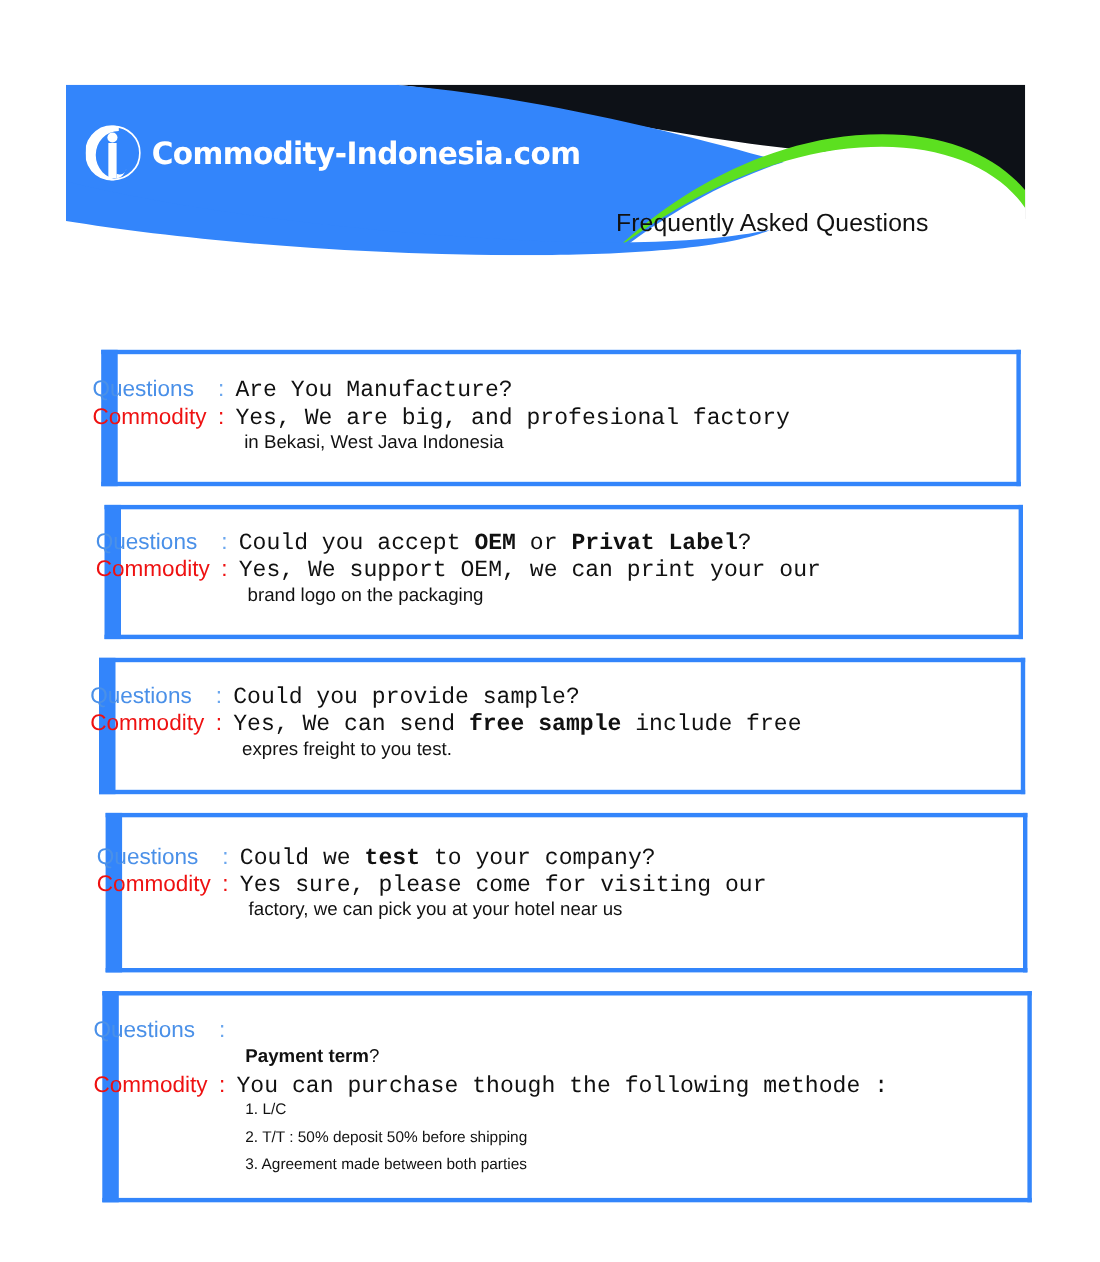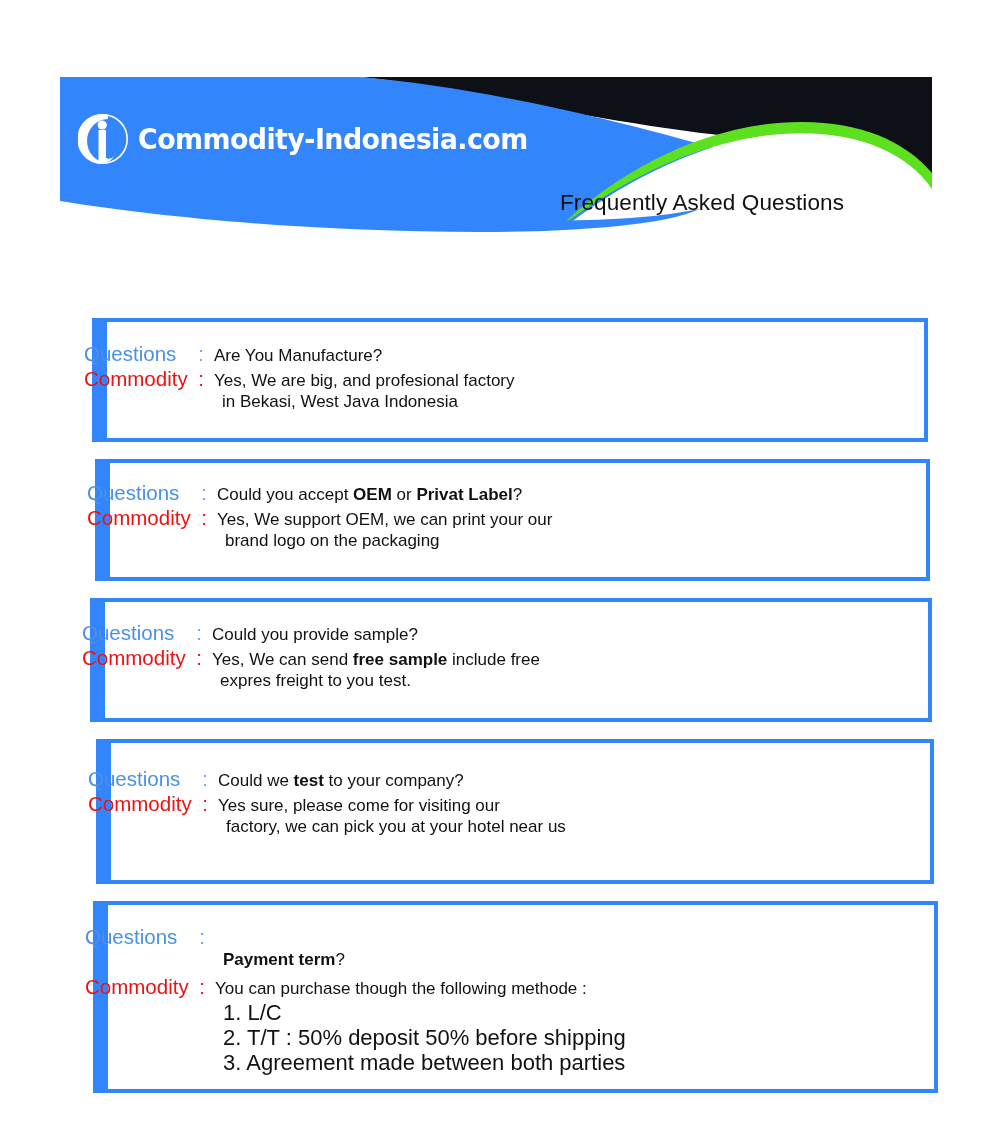--- a/index.html
+++ b/index.html
@@ -97,31 +97,32 @@
   .lbl.q { color: #4a90e8; }
   .lbl.a { color: #ee1111; }
   .colon {
     flex: 0 0 auto;
     text-align: center;
     font-size: 20.5px;
   }
   .colon.q { color: #6aa6ee; }
   .colon.a { color: #ee1111; }
   .body-text {
-    font-size: 17px;
+    font-size: 21px;
     color: #111111;
     flex: 1 1 auto;
+    font-family: Liberation Mono, monospace;
   }
   .body-text b { font-weight: bold; }
   .cont {
     font-size: 17px;
     color: #111111;
   }
   .numlist {
-    font-size: 22px;
+    font-size: 14px;
     color: #111111;
   }
 
   
   #box1 { margin-left: 92px; width: 836px; height: 124px; }
   #box2 { margin-left: 95px; width: 835px; height: 122px; }
   #box3 { margin-left: 90px; width: 842px; height: 124px; }
   #box4 { margin-left: 96px; width: 838px; height: 145px; }
   #box5 { margin-left: 93px; width: 845px; height: 192px; }
   .faq-row .lbl   { width: 104px; margin-left: -8px; }

